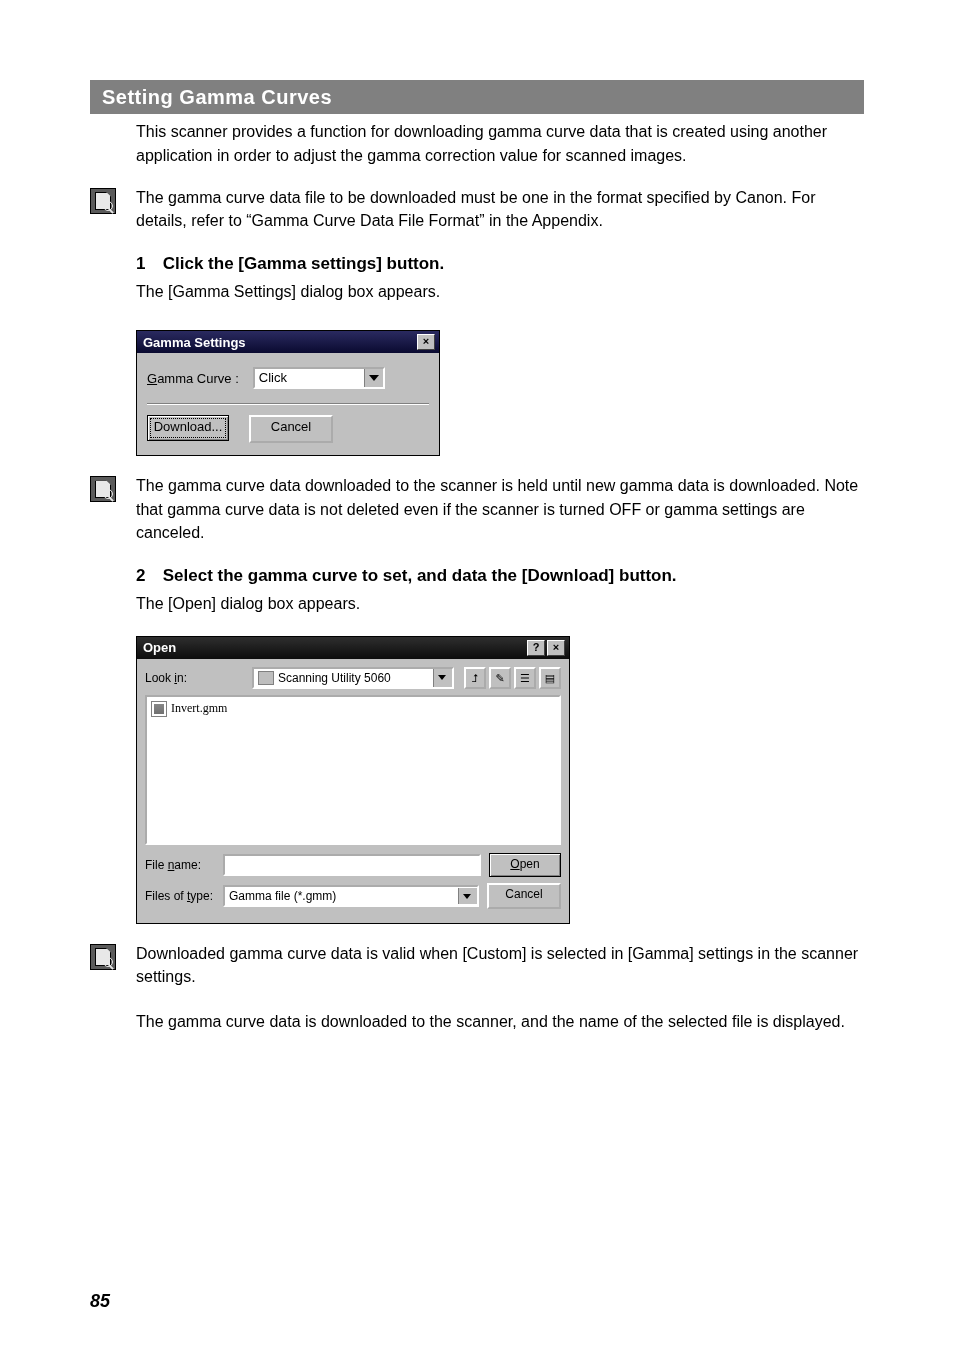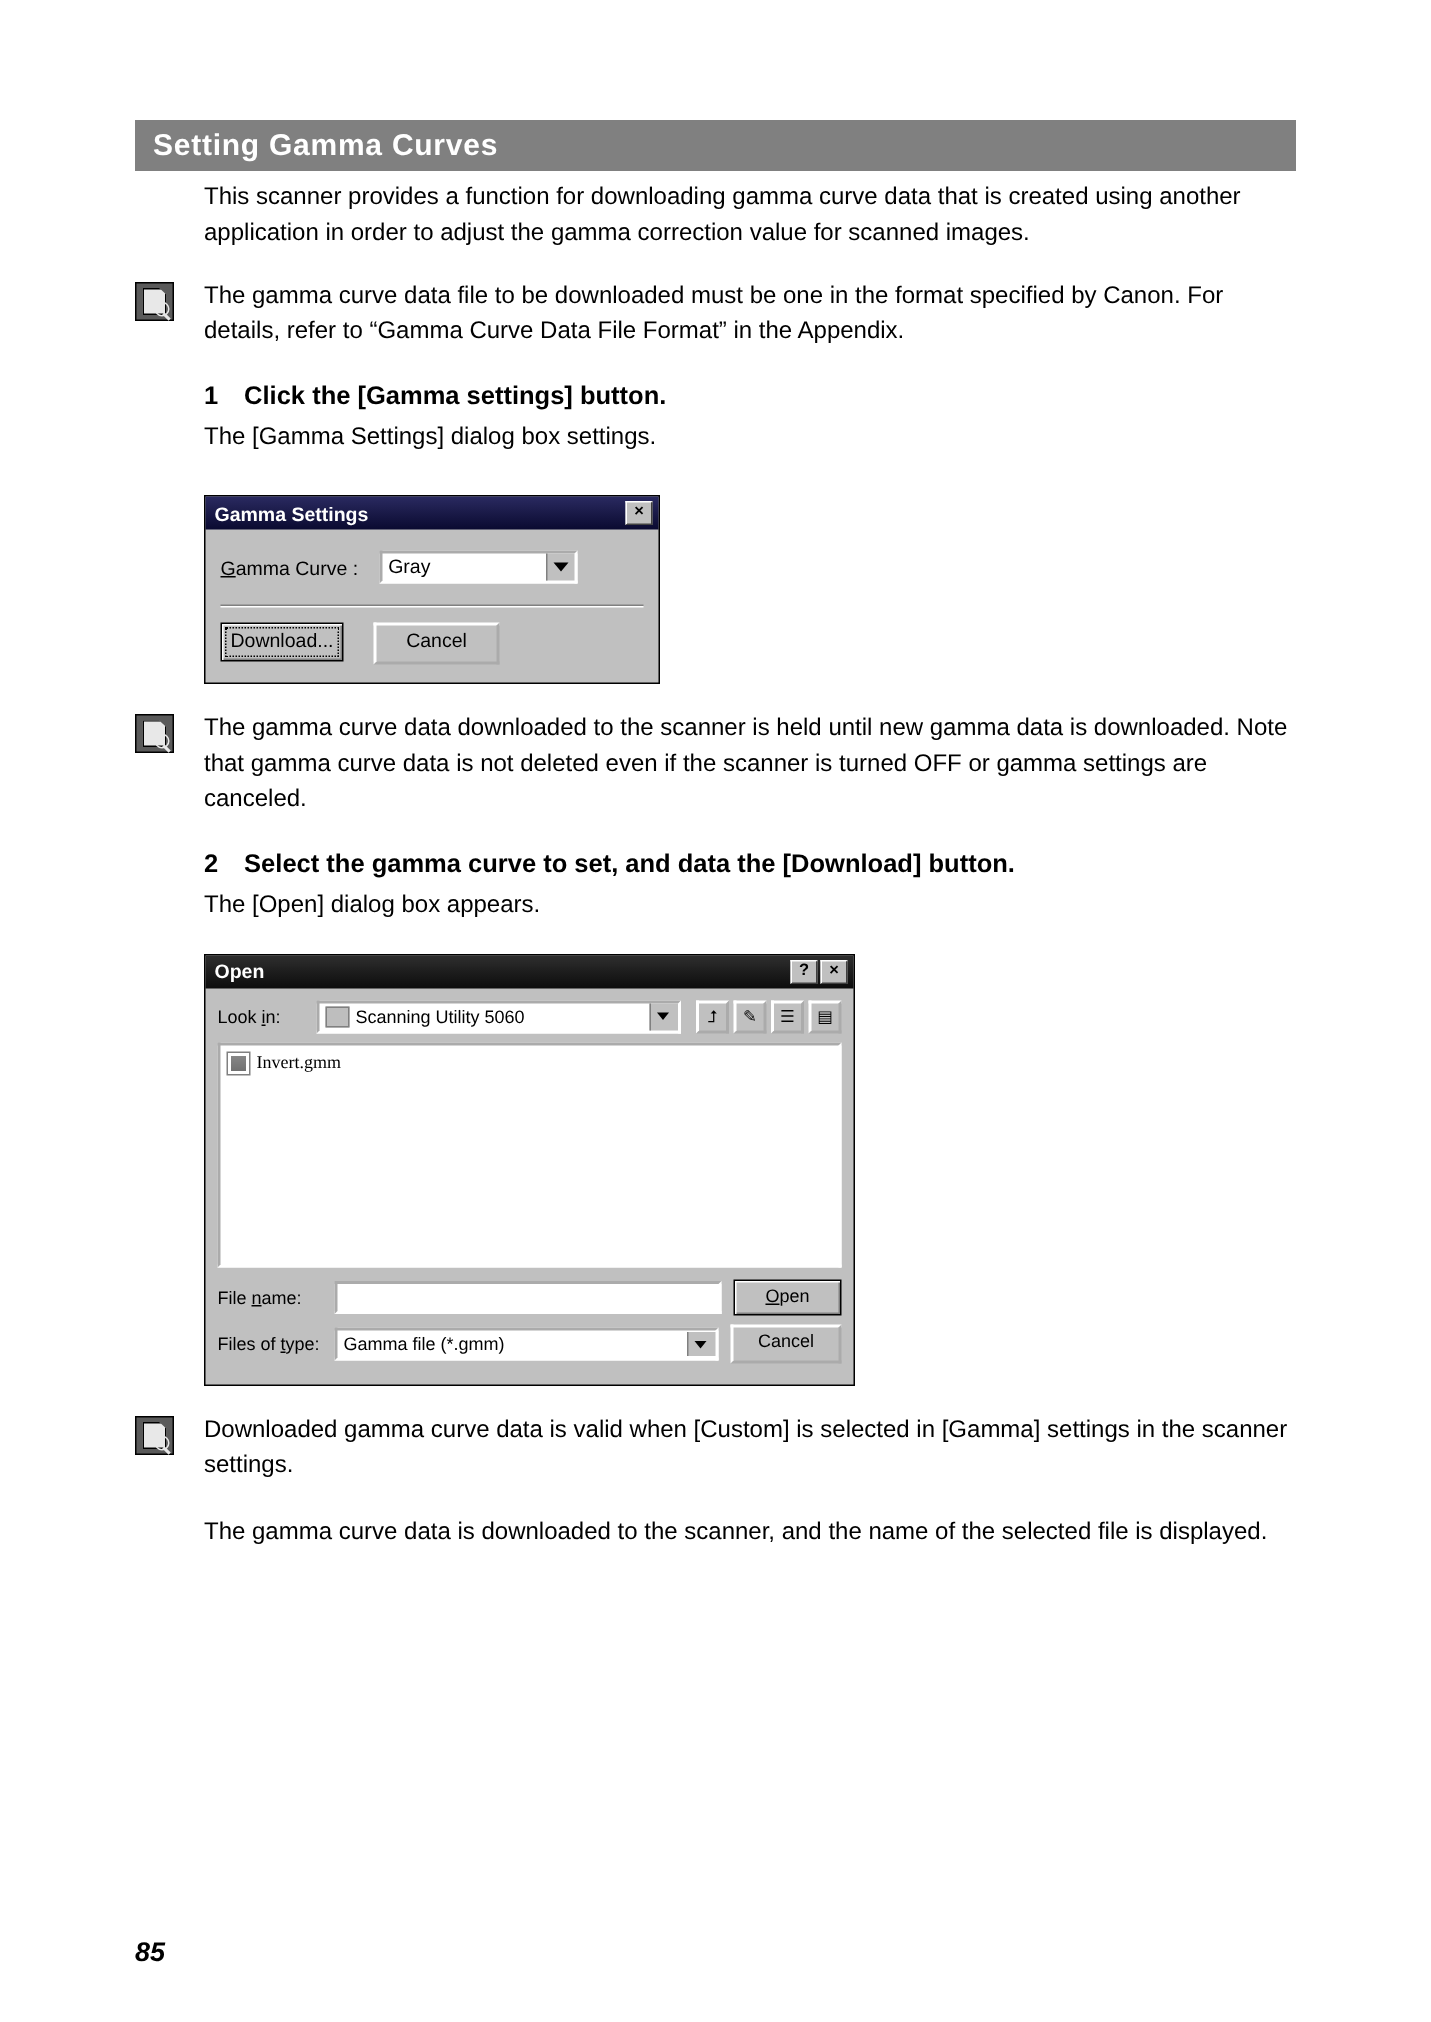--- a/index.html
+++ b/index.html
@@ -243,20 +243,21 @@
   .dlg2 .combo2 {
     display: flex;
     align-items: center;
     border: 2px inset #fff;
     background: #fff;
     flex: 1;
     height: 22px;
     box-sizing: border-box;
     padding-left: 4px;
     gap: 4px;
+    margin-left: 41px;
   }
   .dlg2 .combo2 .fico {
     width: 14px; height: 12px;
     background: #d8c060;
     border: 1px solid #a08020;
   }
   .dlg2 .combo2 .val { flex: 1; font-size: 12px; }
   .dlg2 .combo2 .arrow {
     width: 18px; height: 100%;
     background: #c0c0c0;
@@ -391,33 +392,33 @@
         <span class="corner"></span>
       </div>
     <div class="note-text">The gamma curve data file to be downloaded must be one in the format specified by Canon. For details, refer to “Gamma Curve Data File Format” in the Appendix.</div>
   </div>
 
   <div class="step-block">
     <div class="step-head">
       <span class="step-num">1</span>
       <span>Click the [Gamma settings] button.</span>
     </div>
-    <div class="step-desc">The [Gamma Settings] dialog box settings.</div>
+    <div class="step-desc">The [Gamma Settings] dialog box appears.</div>
   </div>
 
   <div class="dlg1">
     <div class="titlebar">
       <span>Gamma Settings</span>
       <span class="xbtn">×</span>
     </div>
     <div class="body">
       <div class="row1">
         <span class="lbl"><span class="ul">G</span><span>amma Curve :</span></span>
         <div class="combo">
-          <span class="val">Gray</span>
+          <span class="val">Click</span>
           <span class="arrow"></span>
         </div>
       </div>
       <div class="sep"></div>
       <div class="btnrow">
         <div class="btn focus">Download...</div>
         <div class="btn">Cancel</div>
       </div>
     </div>
   </div>

